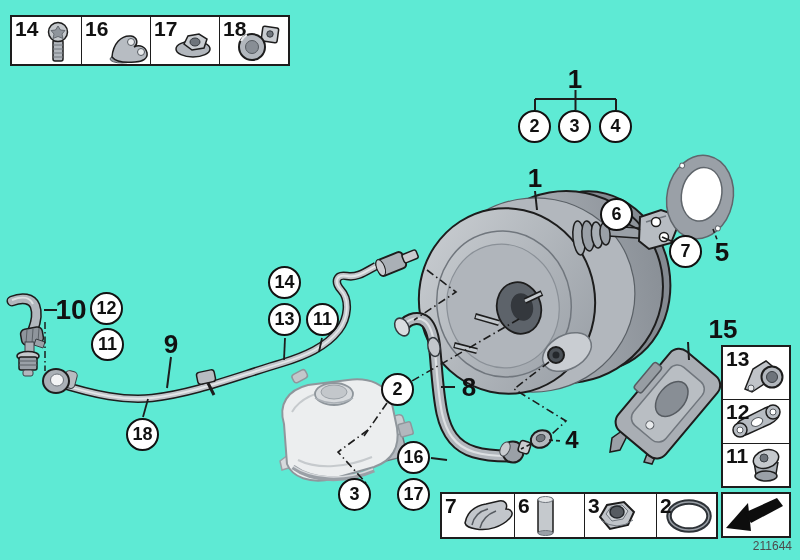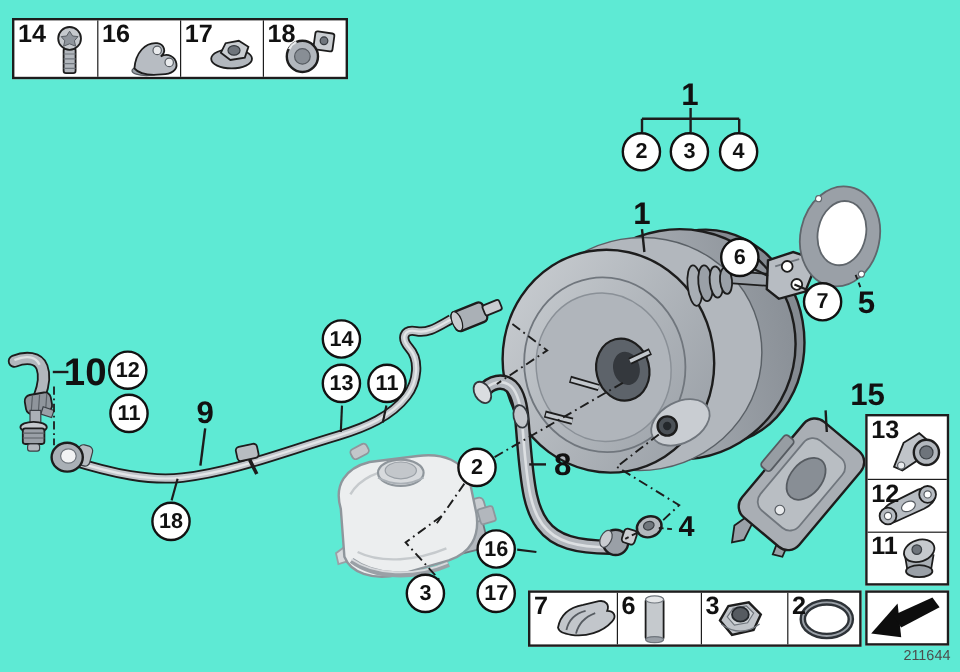--- a/index.html
+++ b/index.html
@@ -308,19 +308,19 @@
   <div class="ccall" style="left:306px;top:303px;">11</div>
   <div class="ccall" style="left:381px;top:373px;">2</div>
   <div class="ccall" style="left:397px;top:441px;">16</div>
   <div class="ccall" style="left:397px;top:478px;">17</div>
   <div class="ccall" style="left:338px;top:478px;">3</div>
 
   <div class="plabel" style="left:575px;top:79px;font-size:26px;">1</div>
   <div class="plabel" style="left:535px;top:178px;font-size:26px;">1</div>
   <div class="plabel" style="left:722px;top:252px;font-size:26px;">5</div>
   <div class="plabel" style="left:171px;top:344px;font-size:26px;">9</div>
-  <div class="plabel" style="left:71px;top:310px;font-size:32px;">10</div>
+  <div class="plabel" style="left:71px;top:310px;font-size:28px;">10</div>
   <div class="plabel" style="left:469px;top:387px;font-size:26px;">8</div>
   <div class="plabel" style="left:572px;top:440px;font-size:24px;">4</div>
   <div class="plabel" style="left:723px;top:329px;font-size:26px;">15</div>
 
   <div class="drawid">211644</div>
 </div>
 
 </body></html>

